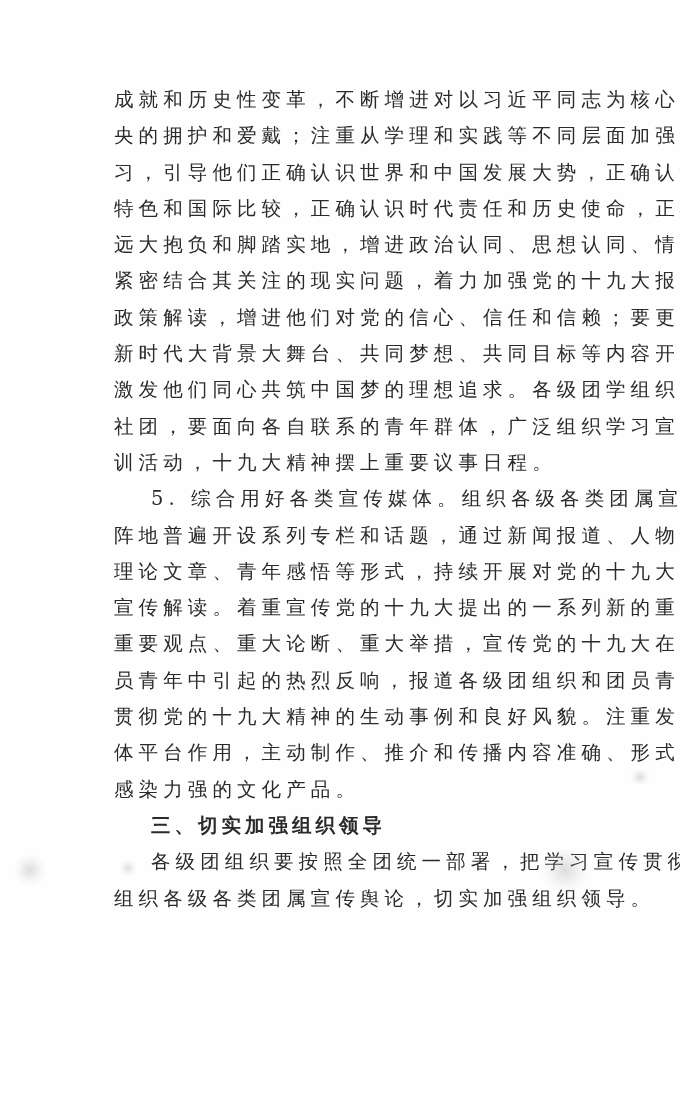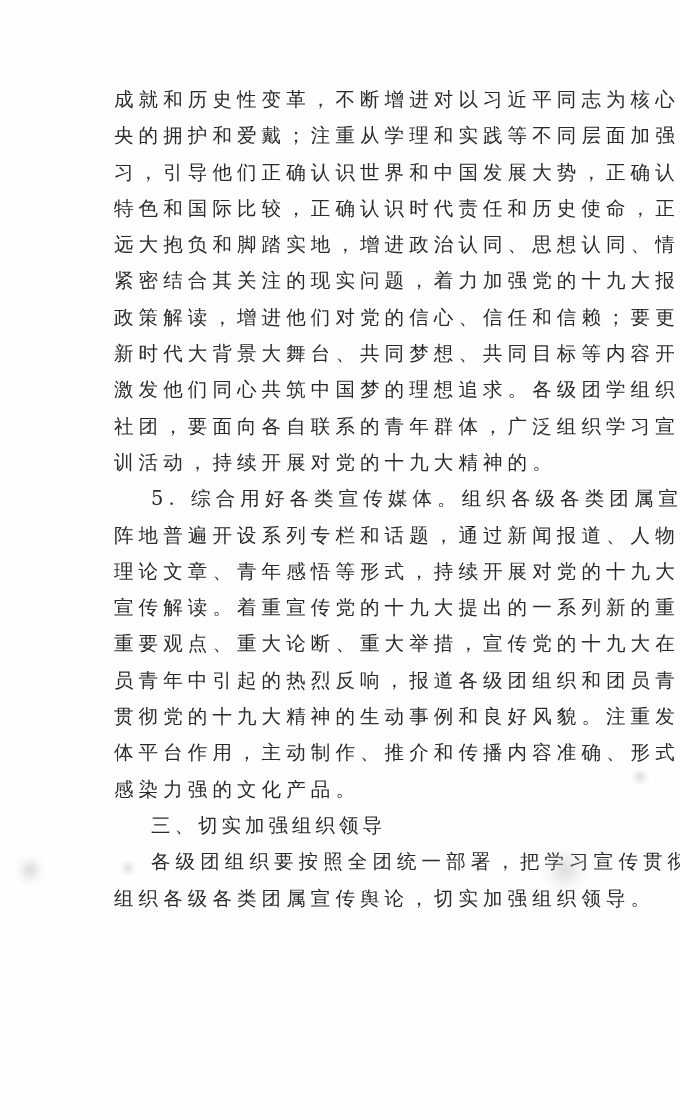--- a/index.html
+++ b/index.html
@@ -34,21 +34,21 @@
       font-size: 19.5px;
       white-space: nowrap;
       letter-spacing: 5.1px;
       overflow: visible;
     }
     .line.indent {
       padding-left: 37px;
     }
     .line.heading {
       padding-left: 37px;
-      font-weight: normal;
+      font-weight: bold;
       letter-spacing: 4px;
     }
     .scan-speck {
       position: absolute;
       background: radial-gradient(circle, rgba(160,160,160,0.35) 0%, rgba(200,200,200,0.15) 50%, rgba(255,255,255,0) 80%);
       pointer-events: none;
     }
   </style>
 </head>
 <body>
@@ -60,21 +60,21 @@
       <div class="line">成就和历史性变革，不断增进对以习近平同志为核心的党中</div>
       <div class="line">央的拥护和爱戴；注重从学理和实践等不同层面加强深入学</div>
       <div class="line">习，引导他们正确认识世界和中国发展大势，正确认识中国</div>
       <div class="line">特色和国际比较，正确认识时代责任和历史使命，正确认识</div>
       <div class="line">远大抱负和脚踏实地，增进政治认同、思想认同、情感认同；</div>
       <div class="line">紧密结合其关注的现实问题，着力加强党的十九大报告中的</div>
       <div class="line">政策解读，增进他们对党的信心、信任和信赖；要更多结合</div>
       <div class="line">新时代大背景大舞台、共同梦想、共同目标等内容开展宣传，</div>
       <div class="line">激发他们同心共筑中国梦的理想追求。各级团学组织、学生</div>
       <div class="line">社团，要面向各自联系的青年群体，广泛组织学习宣传和培</div>
-      <div class="line">训活动，持续开展对党的十九大精神的。</div>
+      <div class="line">训活动，十九大精神摆上重要议事日程。</div>
     </div>
 
     <div class="para">
       <div class="line indent">5. 综合用好各类宣传媒体。组织各级各类团属宣传舆论</div>
       <div class="line">阵地普遍开设系列专栏和话题，通过新闻报道、人物访谈、</div>
       <div class="line">理论文章、青年感悟等形式，持续开展对党的十九大精神的</div>
       <div class="line">宣传解读。着重宣传党的十九大提出的一系列新的重要思想、</div>
       <div class="line">重要观点、重大论断、重大举措，宣传党的十九大在广大团</div>
       <div class="line">员青年中引起的热烈反响，报道各级团组织和团员青年学习</div>
       <div class="line">贯彻党的十九大精神的生动事例和良好风貌。注重发挥新媒</div>

